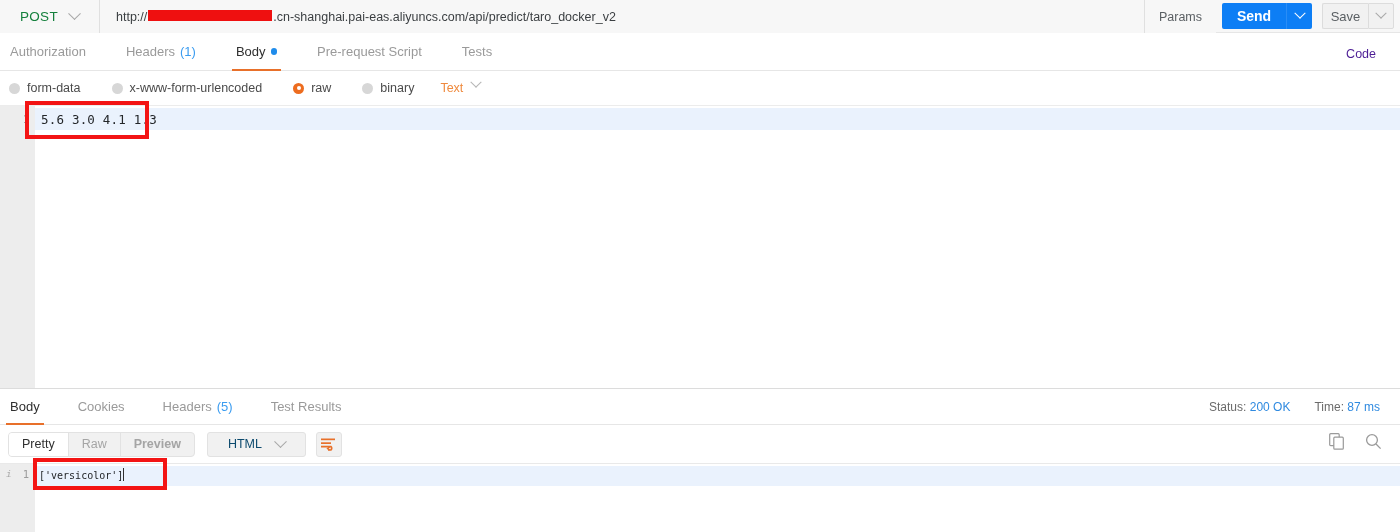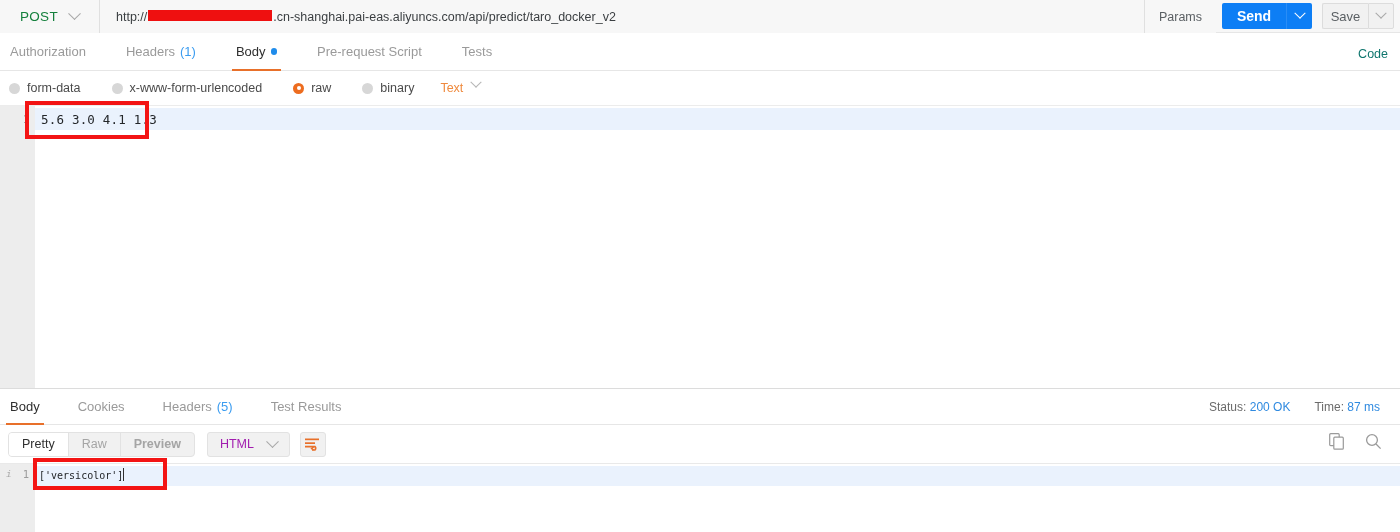--- a/index.html
+++ b/index.html
@@ -142,22 +142,22 @@
     content: ""; position: absolute;
     left: 0; right: 0; bottom: -1px; height: 2.5px;
     background: #e8702a;
   }
   .tab .count { color: #3b9cf0; }
   .blue-dot {
     width: 6.5px; height: 6.5px; border-radius: 50%;
     background: #1f8ceb; display: inline-block;
   }
   .code-link {
-    position: absolute; right: 12px; bottom: 9px;
-    font-size: 12.5px; color: #0f766e;
+    position: absolute; right: 24px; bottom: 9px;
+    font-size: 12.5px; color: #4c1d95;
     cursor: pointer;
   }
 
   
   .body-types {
     position: absolute; left: 0; top: 71px;
     width: 1400px; height: 34px;
     display: flex; align-items: center;
     background: #ffffff;
   }
@@ -277,23 +277,23 @@
     font-size: 12.5px; color: #a5a5a5;
     cursor: pointer;
     border-right: 1px solid #e2e2e2;
   }
   .seg-item:last-child { border-right: none; font-weight: bold; }
   .seg-item.active {
     background: #ffffff; color: #2f2f2f;
   }
   .fmt-dd {
     display: flex; align-items: center; gap: 14px;
-    height: 25px; margin-left: 12px; padding: 0 12px;
+    height: 25px; margin-left: 12px; padding: 0 20px;
     background: #f1f1f1; border: 1px solid #e2e2e2; border-radius: 3px;
-    font-size: 12.5px; color: #a21caf;
+    font-size: 12.5px; color: #0c4a6e;
     cursor: pointer;
   }
   .wrap-btn {
     width: 26px; height: 25px; margin-left: 10px;
     background: #f1f1f1; border: 1px solid #e2e2e2; border-radius: 3px;
     display: flex; align-items: center; justify-content: center;
     cursor: pointer;
   }
   .resp-actions {
     position: absolute; right: 18px; top: 8px;

